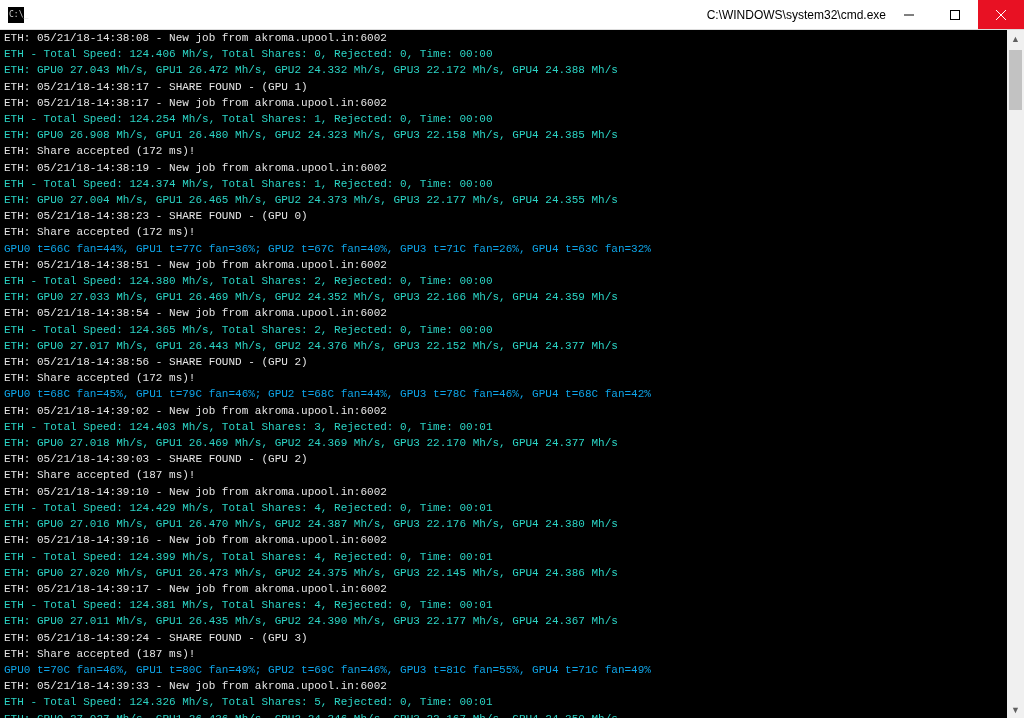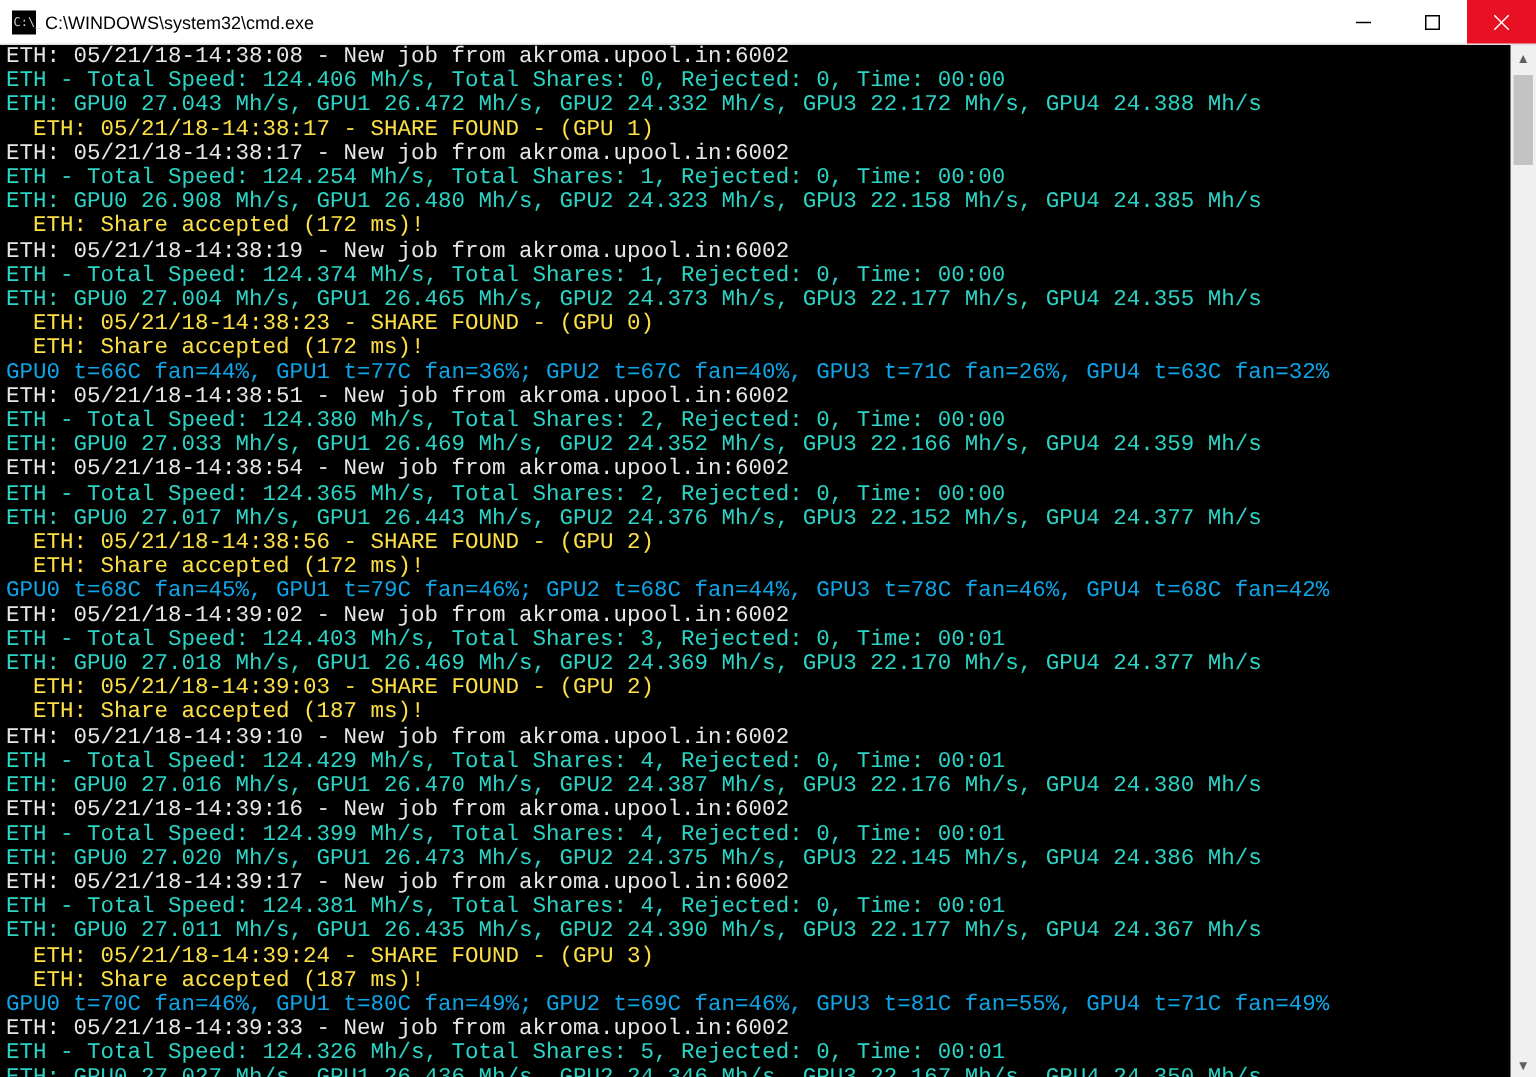--- a/index.html
+++ b/index.html
@@ -12,20 +12,21 @@
     display: flex;
     flex-direction: column;
   }
   .titlebar {
     height: 30px;
     background: #fff;
     display: flex;
     align-items: center;
     border-bottom: 1px solid #ddd;
     flex-shrink: 0;
+    text-align: right;
   }
   .titlebar-icon {
     width: 16px; height: 16px;
     margin: 0 6px 0 8px;
     background: #000;
     position: relative;
     display: inline-block;
   }
   .titlebar-icon::after {
     content: "C:\\_";
@@ -54,30 +55,30 @@
   .terminal-wrap {
     flex: 1;
     display: flex;
     background: #000;
     min-height: 0;
   }
   .terminal {
     flex: 1;
     background: #000;
     font-family: Consolas, "Courier New", monospace;
-    font-size: 15px;
+    font-size: 11px;
     line-height: 16.2px;
     padding: 0 4px 2px 4px;
     white-space: pre;
     overflow: hidden;
   }
   .terminal .line { display: block; }
   .c-white   { color: #e6e6e6; }
   .c-teal    { color: #2bd4c5; font-family: Liberation Mono, monospace; }
-  .c-green   { color: #fde047; margin-left: 18px; }
+  .c-green   { color: #e5e5e5; }
   .c-magenta { color: #0ea5e9; }
 
   .scrollbar {
     width: 17px;
     background: #f0f0f0;
     position: relative;
     flex-shrink: 0;
   }
   .scrollbar .arrow {
     position: absolute;

